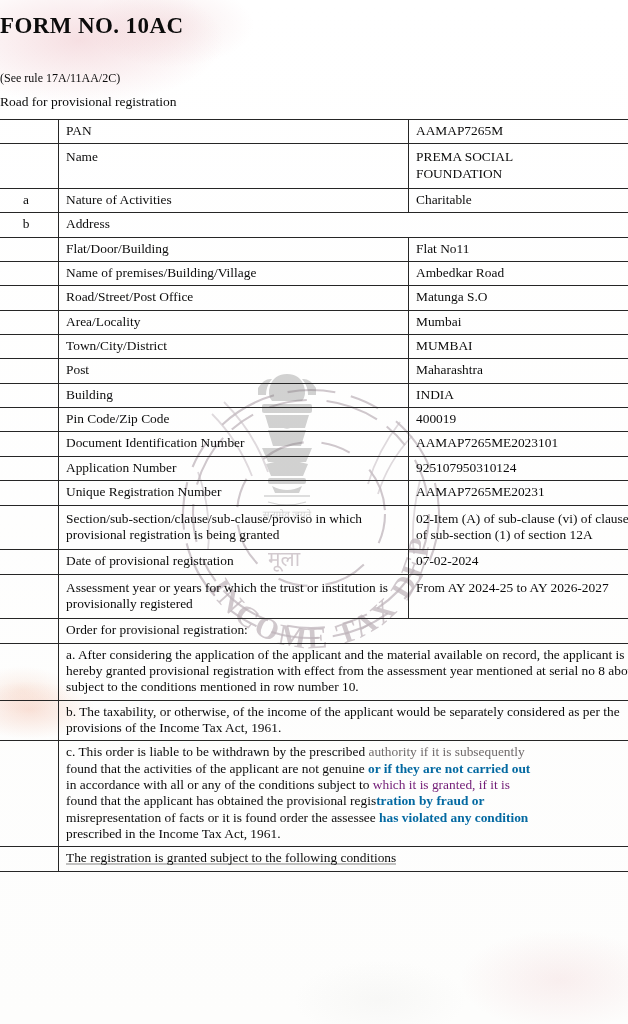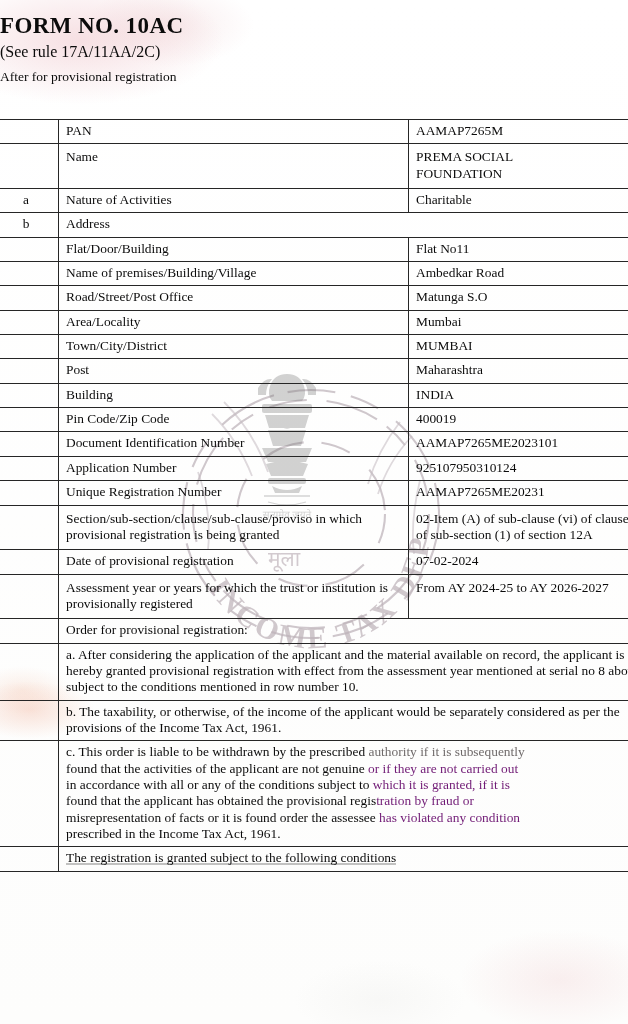--- a/index.html
+++ b/index.html
@@ -37,21 +37,21 @@
   #content { position: relative; z-index: 3; }
 
   
   .doc-header { text-align: left; padding-top: 13px; }
   .form-title {
     font-size: 23px;
     font-weight: bold;
     letter-spacing: 0.4px;
     font-family: "Liberation Serif", "DejaVu Serif", serif;
   }
-  .rule-ref { font-size: 16px; margin-top: 4px; }
+  .rule-ref { font-size: 12px; margin-top: 32px; }
   .order-sub { font-size: 13.5px; margin-top: 8px; }
 
   
   .form-table {
     position: absolute;
     left: -8px;
     top: 119px;
     width: 628px;
     border-collapse: collapse;
     table-layout: fixed;
@@ -69,21 +69,21 @@
   .col-lbl  { width: 336px; font-family: Liberation Serif, serif; }
   .col-val  { width: 240px; }
 
   .row-tall td { padding-top: 5px; padding-bottom: 6px; }
 
   
   .faded-right td:last-child { border-right-color: rgba(40,40,40,0.30); }
   .para-cell { line-height: 1.30; padding-top: 6px; padding-bottom: 7px; }
 
   .fade-tail { color: #6f6a6a; }
-  .fade-tail2 { color: #701a75; }
+  .fade-tail2 { color: #0369a1; font-weight: bold; }
   .fade-tail3 { color: #701a75; }
 
   .hl-underline {
     background: linear-gradient(transparent 88%, rgba(120,120,120,0.45) 88%);
   }
 
   
   #stamp {
     position: absolute;
     left: 150px;
@@ -153,21 +153,21 @@
     <path d="M36 134 q19 6 38 0"></path>
   </g>
   <text x="55" y="150" text-anchor="middle" font-family="'Liberation Serif', serif" font-size="10" fill="#7b7b7b" opacity="0.85">सत्यमेव जयते</text>
 </svg>
 
 <div id="content">
 
   <div class="doc-header">
     <div class="form-title">FORM NO. 10AC</div>
     <div class="rule-ref">(See rule 17A/11AA/2C)</div>
-    <div class="order-sub">After for provisional registration</div>
+    <div class="order-sub">Road for provisional registration</div>
   </div>
 
   <table class="form-table">
     <tbody>
 
       <tr>
         <td class="col-sr"></td>
         <td class="col-lbl">PAN</td>
         <td class="col-val">AAMAP7265M</td>
       </tr>

